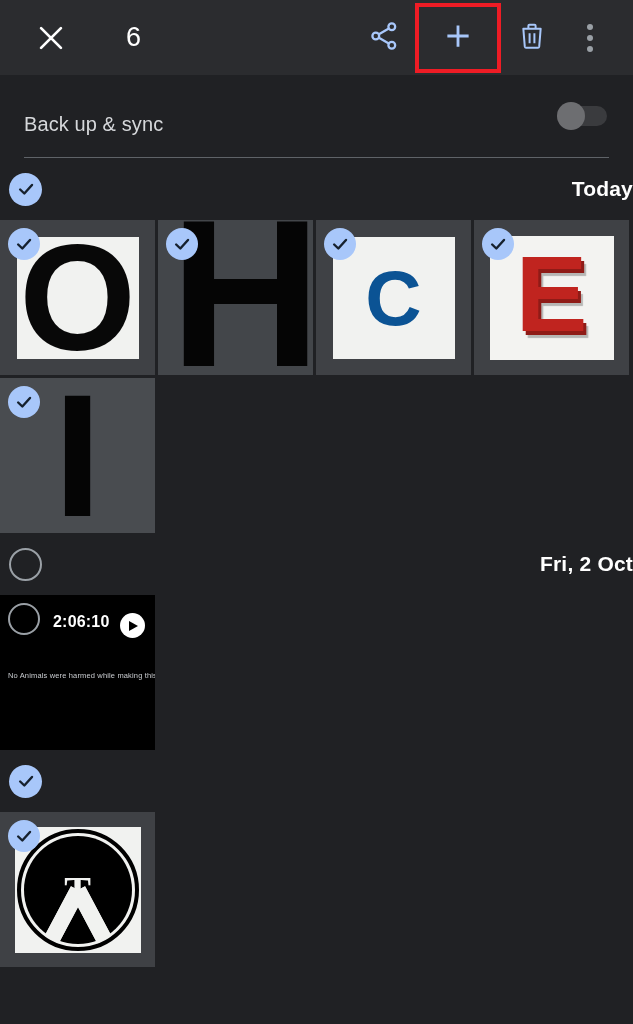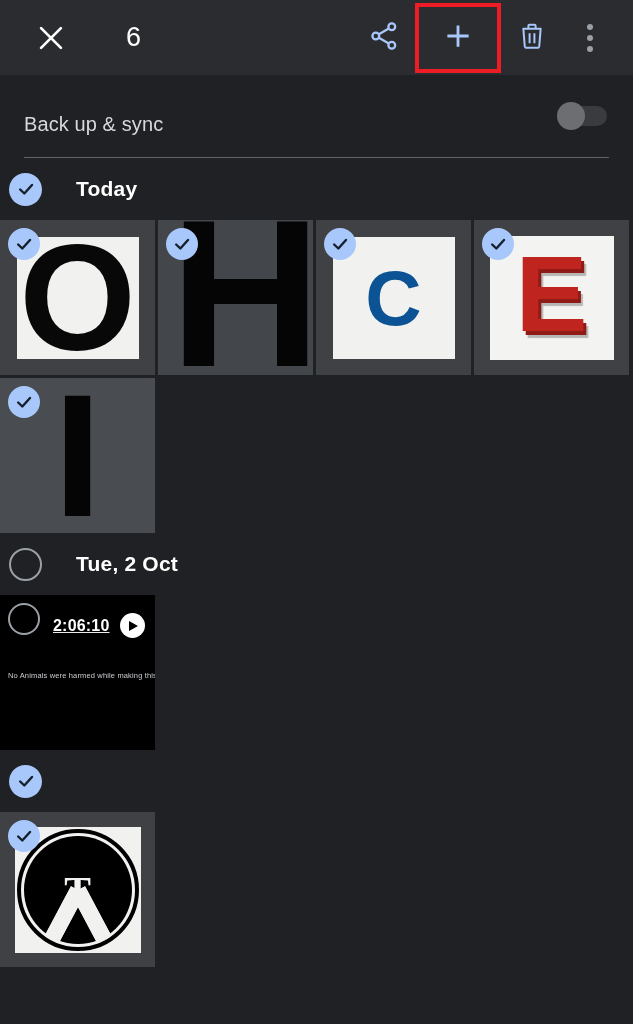--- a/index.html
+++ b/index.html
@@ -146,20 +146,21 @@
     margin: 0 24px;
   }
 
   
   .section-header {
     height: 62px;
     display: flex;
     align-items: center;
     padding-left: 9px;
     box-sizing: border-box;
+    justify-content: space-between;
   }
   .check-circle {
     width: 33px;
     height: 33px;
     border-radius: 50%;
     background: #a8c7fa;
     display: flex;
     align-items: center;
     justify-content: center;
     flex: 0 0 auto;
@@ -240,24 +241,22 @@
     box-sizing: border-box;
   }
 
   
   .video-tile .media { background: #000000; }
   .video-meta {
     position: absolute;
     left: 53px;
     top: 18px;
     display: flex;
-    align-items: center;
     gap: 10px;
     z-index: 4;
-    text-decoration: underline;
   }
   .video-dur {
     font-size: 16px;
     font-weight: 700;
     color: #ffffff;
     letter-spacing: 0.2px;
   }
   .play-btn {
     width: 25px;
     height: 25px;
@@ -464,21 +463,21 @@
           </div>
           <div class="tile-check">
             <svg width="20" height="20" viewBox="0 0 24 24" aria-hidden="true">
               <path d="M5 12.6 L10 17.4 L19.2 7.2" fill="none" stroke="#16212e" stroke-width="2.9" stroke-linecap="round" stroke-linejoin="round"></path>
             </svg>
           </div>
         </div>
       </div>
       <div class="section-header">
         <div class="uncheck-circle"></div>
-        <div class="section-title">Tue, 2 Oct</div>
+        <div class="section-title">Fri, 2 Oct</div>
       </div>
       <div class="grid">
         <div class="tile video-tile" style="background: rgb(0, 0, 0);">
           <div class="media" style="background: rgb(0, 0, 0);"></div>
           <div class="video-meta">
             <span class="video-dur">2:06:10</span>
             <span class="play-btn">
               <span class="tri"></span>
             </span>
           </div>

